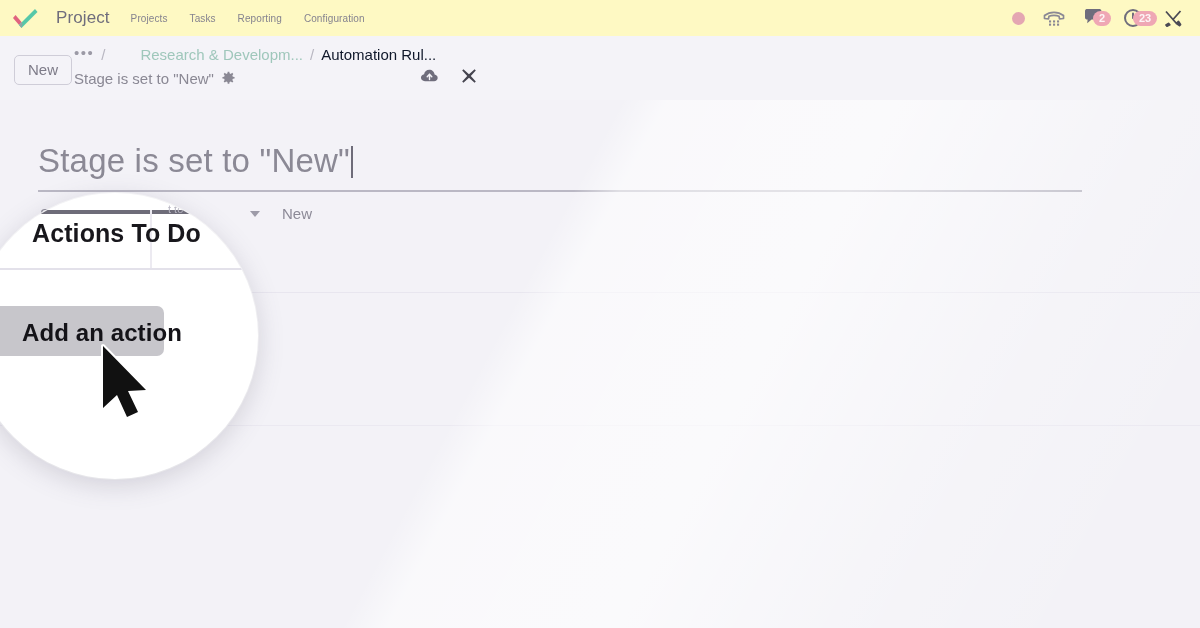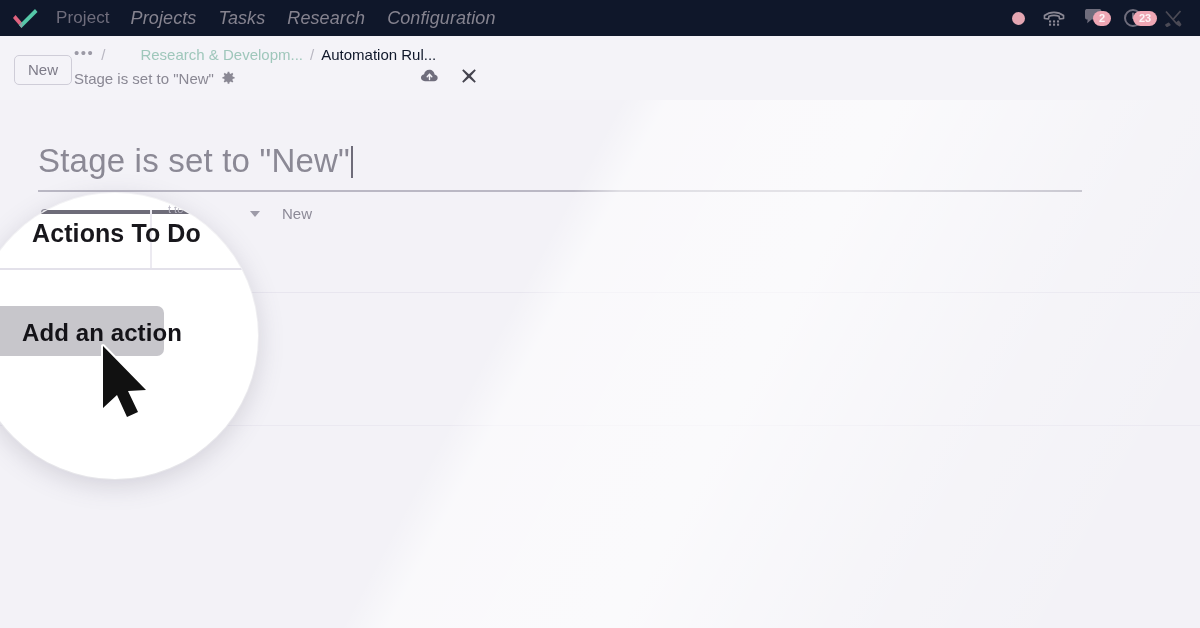--- a/index.html
+++ b/index.html
@@ -27,42 +27,41 @@
         rgba(255,255,255,0.20) 78%,
         rgba(255,255,255,0.0) 92%);
     pointer-events: none;
     z-index: 3;
   }
 
   
   .navbar {
     position: absolute; top: 0; left: 0;
     width: 1200px; height: 36px;
-    background: #0f172a;
+    background: #fef9c3;
     display: flex; align-items: center;
     z-index: 4;
   }
   .nav-left { display: flex; align-items: center; }
   .logo {
     width: 30px; height: 24px;
     margin-left: 10px; margin-right: 6px;
     position: relative;
   }
   .logo svg { display: block; }
   .brand {
     font-size: 17px; color: #6f6d7c;
     letter-spacing: .1px;
     padding: 0 10px;
   }
   .nav-item {
-    font-size: 18px; color: #85838f;
+    font-size: 10px; color: #85838f;
     padding: 0 11px;
     letter-spacing: .1px;
     white-space: nowrap;
-    font-style: italic;
   }
   .nav-right {
     position: absolute; right: 6px; top: 0;
     height: 36px; display: flex; align-items: center;
   }
   .sysnode { position: relative; display: flex; align-items: center; padding: 0 9px; }
   .rec-dot { width: 13px; height: 13px; border-radius: 50%; background: #e4a6b2; }
   .badge {
     position: absolute; top: 3px; left: 19px;
     background: #efa7b4; color: #fdf4f6;
@@ -260,21 +259,21 @@
       <div class="logo">
         <svg width="30" height="24" viewBox="0 0 30 24">
           <path d="M3 12 L9 19 L11.5 16 L5.5 9 Z" fill="#e0637f"></path>
           <path d="M9 19 L25 3 L27.5 6 L11.5 22 Z" fill="#55c8a8"></path>
           <path d="M9 19 L11.5 16 L12.7 17.4 L11.5 22 Z" fill="#8fa3a5"></path>
         </svg>
       </div>
       <div class="brand">Project</div>
       <div class="nav-item">Projects</div>
       <div class="nav-item">Tasks</div>
-      <div class="nav-item">Research</div>
+      <div class="nav-item">Reporting</div>
       <div class="nav-item">Configuration</div>
     </div>
 
     <div class="nav-right">
       <div class="sysnode">
         <span class="rec-dot"></span>
       </div>
       <div class="sysnode sysicon">
         <svg width="22" height="20" viewBox="0 0 22 20">
           <path d="M1.5 7.5 C7 3.2 15 3.2 20.5 7.5 L20.5 10.5 L16.5 10.8 L16 8.2 C13.5 7 8.5 7 6 8.2 L5.5 10.8 L1.5 10.5 Z" fill="none" stroke="#8a8894" stroke-width="1.7" stroke-linejoin="round"></path>

